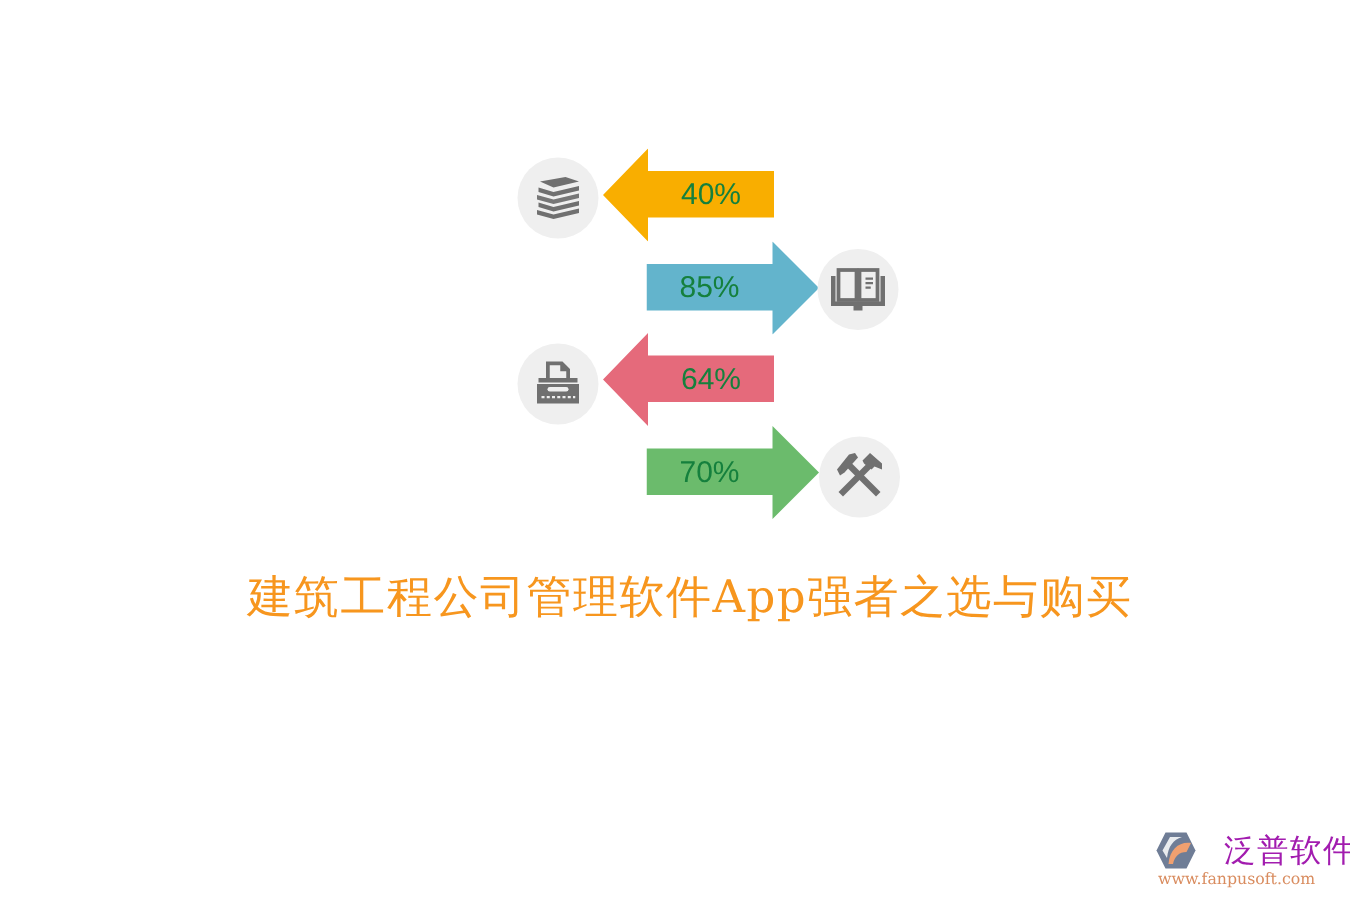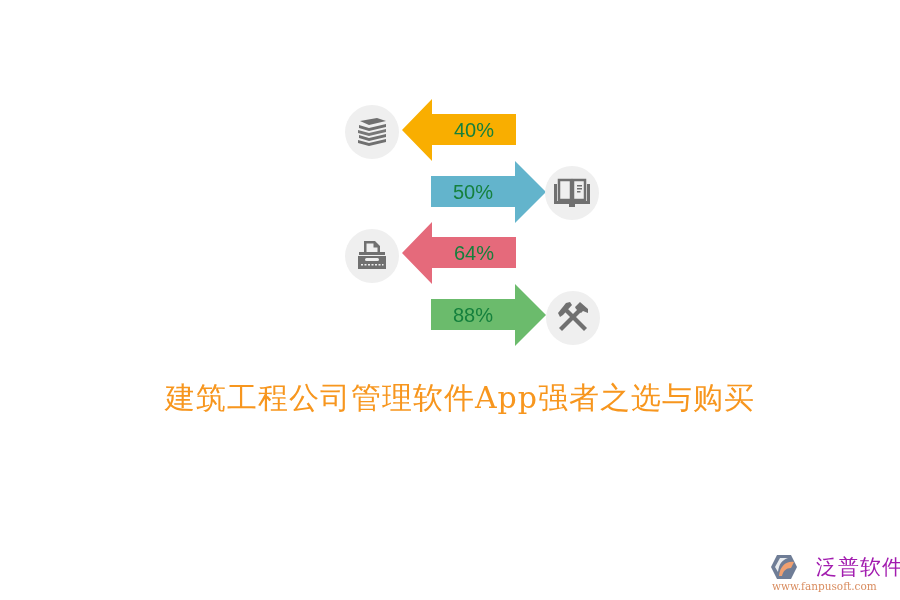--- a/index.html
+++ b/index.html
@@ -52,21 +52,21 @@
   <svg width="115" height="62" viewBox="0 0 115 62">
     <polygon points="0,31 30,0 30,15 114,15 114,46 30,46 30,62" fill="#f9ae00"></polygon>
   </svg>
   <span class="arrow-label" style="left:30px; width:84px; top:21px;">40%</span>
 </div>
 
 <div class="arrow" style="left:431px; top:161px; width:116px; height:62px;">
   <svg width="116" height="62" viewBox="0 0 116 62">
     <polygon points="0,15 84,15 84,0 115,31 84,62 84,46 0,46" fill="#63b4cc"></polygon>
   </svg>
-  <span class="arrow-label" style="left:0; width:84px; top:21px;">50%</span>
+  <span class="arrow-label" style="left:0; width:84px; top:21px;">85%</span>
 </div>
 <div class="icon-circle" style="left:545px; top:166px;">
   <svg width="40" height="32" viewBox="0 0 40 32">
     <g fill="none" stroke="#707070" stroke-width="2.5">
       <rect x="7" y="3" width="12" height="20"></rect>
       <rect x="21" y="3" width="12" height="20"></rect>
     </g>
     <g fill="#707070">
       <rect x="2" y="7" width="3" height="20"></rect>
       <rect x="35" y="7" width="3" height="20"></rect>
@@ -102,21 +102,21 @@
   <svg width="115" height="62" viewBox="0 0 115 62">
     <polygon points="0,31 30,0 30,15 114,15 114,46 30,46 30,62" fill="#e56a7b"></polygon>
   </svg>
   <span class="arrow-label" style="left:30px; width:84px; top:21px;">64%</span>
 </div>
 
 <div class="arrow" style="left:431px; top:284px; width:116px; height:62px;">
   <svg width="116" height="62" viewBox="0 0 116 62">
     <polygon points="0,15 84,15 84,0 115,31 84,62 84,46 0,46" fill="#6bbb6c"></polygon>
   </svg>
-  <span class="arrow-label" style="left:0; width:84px; top:21px;">88%</span>
+  <span class="arrow-label" style="left:0; width:84px; top:21px;">70%</span>
 </div>
 <div class="icon-circle" style="left:546px; top:291px;">
   <svg width="36" height="36" viewBox="0 0 36 36">
     <g fill="#707070">
 
       <path d="M9 11 L12 8 L32 28 L29 31 Z"></path>
 
       <path d="M3 13 L11 3 L15 2 L17 5 L8 15 L5 17 Z"></path>
 
       <path d="M24 11 L27 14 L7 34 L4 31 Z" transform="translate(0,-3)"></path>

